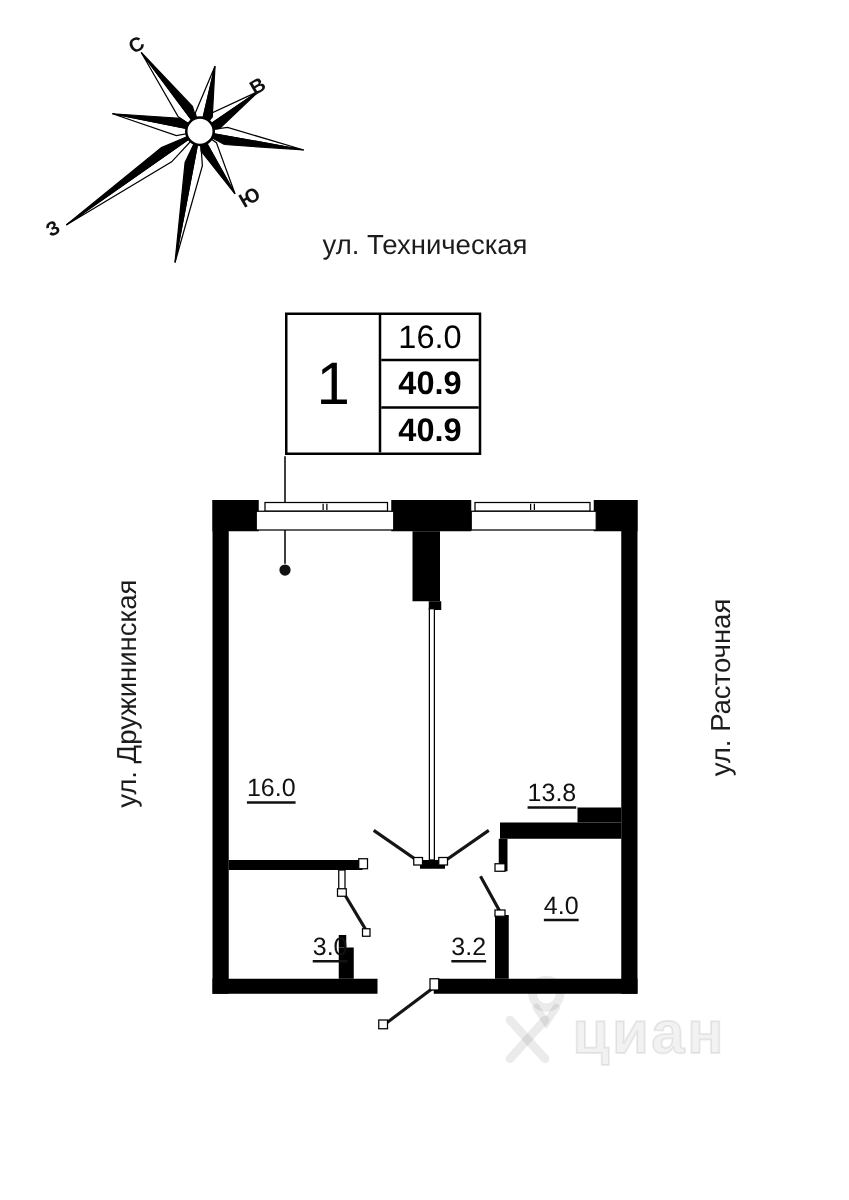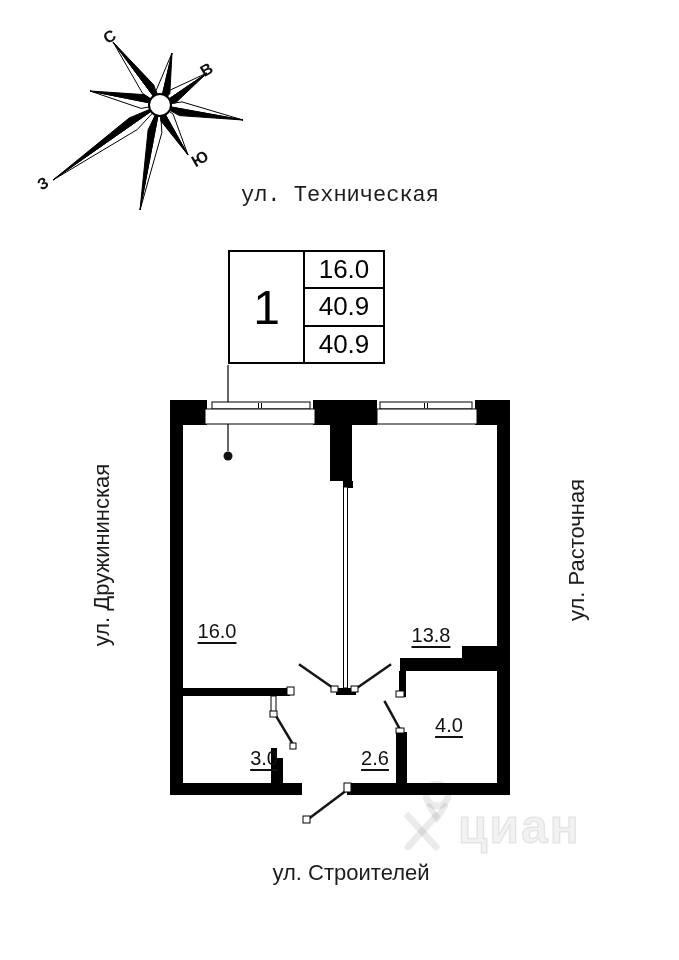--- a/index.html
+++ b/index.html
@@ -26,21 +26,21 @@
   }
   .info-left{
     width:75px;border-right:2px solid #000;display:flex;align-items:center;justify-content:center;
     font-size:48px;color:#000;box-sizing:border-box;
   }
   .info-right{flex:1;display:flex;flex-direction:column;}
   .info-row{
     flex:1;display:flex;align-items:center;justify-content:center;
     font-size:26px;color:#000;box-sizing:border-box;
   }
-  .info-row + .info-row{border-top:2px solid #000;}
+  .info-row + .info-row{border-top:2px solid #000;font-weight:bold;}
   .watermark-text{
     left:458px;top:799px;font-size:48px;font-weight:bold;letter-spacing:2px;
     color:rgba(0,0,0,0.05);-webkit-text-stroke:1.5px rgba(0,0,0,0.08);white-space:nowrap;
   }
   svg{display:block;}
 </style>
 </head>
 <body>
 
 <div class="canvas">
@@ -140,35 +140,34 @@
       <line x1="408" y1="816" x2="436" y2="847" stroke-width="7"></line>
       <line x1="436" y1="816" x2="408" y2="847" stroke-width="7"></line>
     </g>
   </svg>
 
   <div class="abs compass-letter" style="left:104px;top:28px;">С</div>
   <div class="abs compass-letter" style="left:201px;top:61px;">В</div>
   <div class="abs compass-letter" style="left:38px;top:175px;">З</div>
   <div class="abs compass-letter" style="left:192px;top:150px;">Ю</div>
 
-  <div class="abs street-label" style="left:240px;top:183px;width:200px;font-family:Liberation Mono, monospace;">ул. Техническая</div>
-  <div class="abs street-label" style="left:251px;top:860px;width:200px;">ул. Строителей</div>
+  <div class="abs street-label" style="left:240px;top:183px;width:200px;">ул. Техническая</div>
   <div class="abs street-label street-vert" style="left:8px;top:541px;width:190px;height:28px;">ул. Дружининская</div>
   <div class="abs street-label street-vert" style="left:488px;top:536px;width:180px;height:28px;">ул. Расточная</div>
 
   <div class="abs info-box">
     <div class="info-left">1</div>
     <div class="info-right">
       <div class="info-row">16.0</div>
       <div class="info-row">40.9</div>
       <div class="info-row">40.9</div>
     </div>
   </div>
 
   <div class="abs room-label" style="left:187px;top:620px;width:60px;">16.0</div>
-  <div class="abs room-label" style="left:401px;top:624px;width:60px;">13.8</div>
+  <div class="abs room-label" style="left:401px;top:624px;width:60px;text-align:right;">13.8</div>
   <div class="abs room-label" style="left:218px;top:747px;width:60px;text-align:right;">3.0</div>
-  <div class="abs room-label" style="left:345px;top:747px;width:60px;">2.6</div>
+  <div class="abs room-label" style="left:345px;top:747px;width:60px;">3.2</div>
   <div class="abs room-label" style="left:419px;top:714px;width:60px;text-decoration:underline;">4.0</div>
 
   <div class="abs watermark-text">циан</div>
 
 </div>
 
 </body></html>

